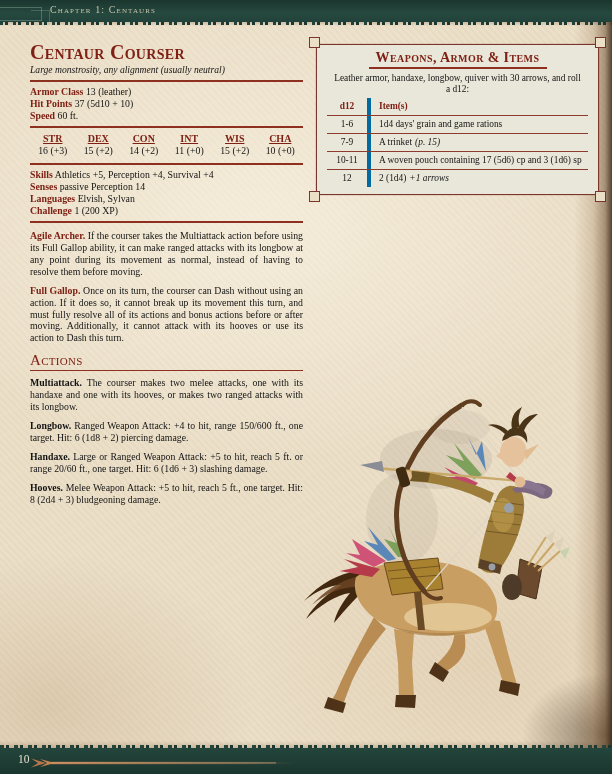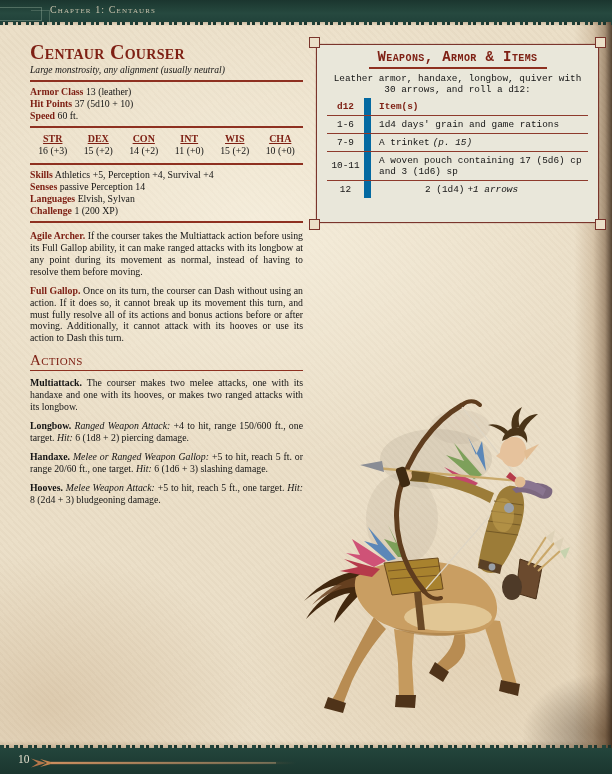--- a/index.html
+++ b/index.html
@@ -76,45 +76,44 @@
   .ab-v{font-size:9.8px;margin-top:1px;}
   .para{text-align:justify;margin:0 0 7px 0;}
   .para:last-child{margin-bottom:0;}
   .traits{margin-top:7px;}
   .actions-heading{
     font-variant:small-caps;font-weight:400;font-size:15px;line-height:16px;
     color:#7e2014;border-bottom:1.6px solid #8e3020;padding-bottom:2px;
     margin:8px 0 6px 0;letter-spacing:0.3px;
   }
   .act-name{font-weight:bold;}
-  .atk{font-style:italic;margin-top:47px;}
+  .atk{margin-top:47px;}
   
   .items-box{
     position:absolute;left:316px;top:44px;width:281px;z-index:2;
     background:#e9e7da;
     border:1.6px solid #7a352c;
     box-shadow:0 0 0 1px rgba(122,53,44,0.12);
-    padding-bottom:18px;
-    font-family:Liberation Mono, monospace;
+    padding-bottom:1px;
   }
   .corner{position:absolute;width:9px;height:9px;border:1.7px solid #7a352c;background:#ebdfc8;}
   .corner.tl{left:-8px;top:-8px;}
   .corner.tr{right:-8px;top:-8px;}
   .corner.bl{left:-8px;bottom:-8px;}
   .corner.br{right:-8px;bottom:-8px;}
   .box-title{
     text-align:center;font-variant:small-caps;font-weight:bold;font-size:14px;
     color:#7e2014;margin-top:5px;letter-spacing:0.4px;line-height:15px;
   }
   .box-title-rule{width:178px;height:1.5px;background:#8e3020;margin:2px auto 4px;}
   .box-intro{text-align:center;font-size:9.4px;line-height:11px;color:#141414;padding:0 14px;}
   .items-table{margin:3px 10px 6px 10px;font-size:9.4px;color:#141414;}
   .itr{display:grid;grid-template-columns:44px 1fr;border-bottom:1px solid #8e3a2c;}
-  .itr:last-child{border-bottom:none;gap:46px;}
-  .itc-roll{text-align:center;border-right:7px solid #0369a1;padding:3px 2px;display:flex;align-items:center;justify-content:center;}
+  .itr:last-child{border-bottom:none;}
+  .itc-roll{text-align:center;border-right:4px solid #0369a1;padding:3px 2px;display:flex;align-items:center;justify-content:center;}
   .itc-item{padding:3px 4px 3px 8px;line-height:11px;display:flex;align-items:center;flex-wrap:wrap;gap:0 3px;}
   .it-head .itc-roll,.it-head .itc-item{font-weight:bold;color:#7e2014;}
   .it-italic{font-style:italic;}
   .it-italic:empty{display:none;}
   
   .illus{position:absolute;left:296px;top:381px;width:312px;height:368px;z-index:1;}
 </style>
 </head>
 <body>
 
@@ -217,21 +216,21 @@
   </p>
   <p class="para">
     <span class="act-name">Longbow.</span>
     <span class="atk">Ranged Weapon Attack:</span>
     <span>+4 to hit, range 150/600 ft., one target.</span>
     <span class="atk">Hit:</span>
     <span>6 (1d8 + 2) piercing damage.</span>
   </p>
   <p class="para">
     <span class="act-name">Handaxe.</span>
-    <span class="atk">Melee or Ranged Weapon Gallop:</span>
+    <span class="atk">Large or Ranged Weapon Attack:</span>
     <span>+5 to hit, reach 5 ft. or range 20/60 ft., one target.</span>
     <span class="atk">Hit:</span>
     <span>6 (1d6 + 3) slashing damage.</span>
   </p>
   <p class="para">
     <span class="act-name">Hooves.</span>
     <span class="atk">Melee Weapon Attack:</span>
     <span>+5 to hit, reach 5 ft., one target.</span>
     <span class="atk">Hit:</span>
     <span>8 (2d4 + 3) bludgeoning damage.</span>

